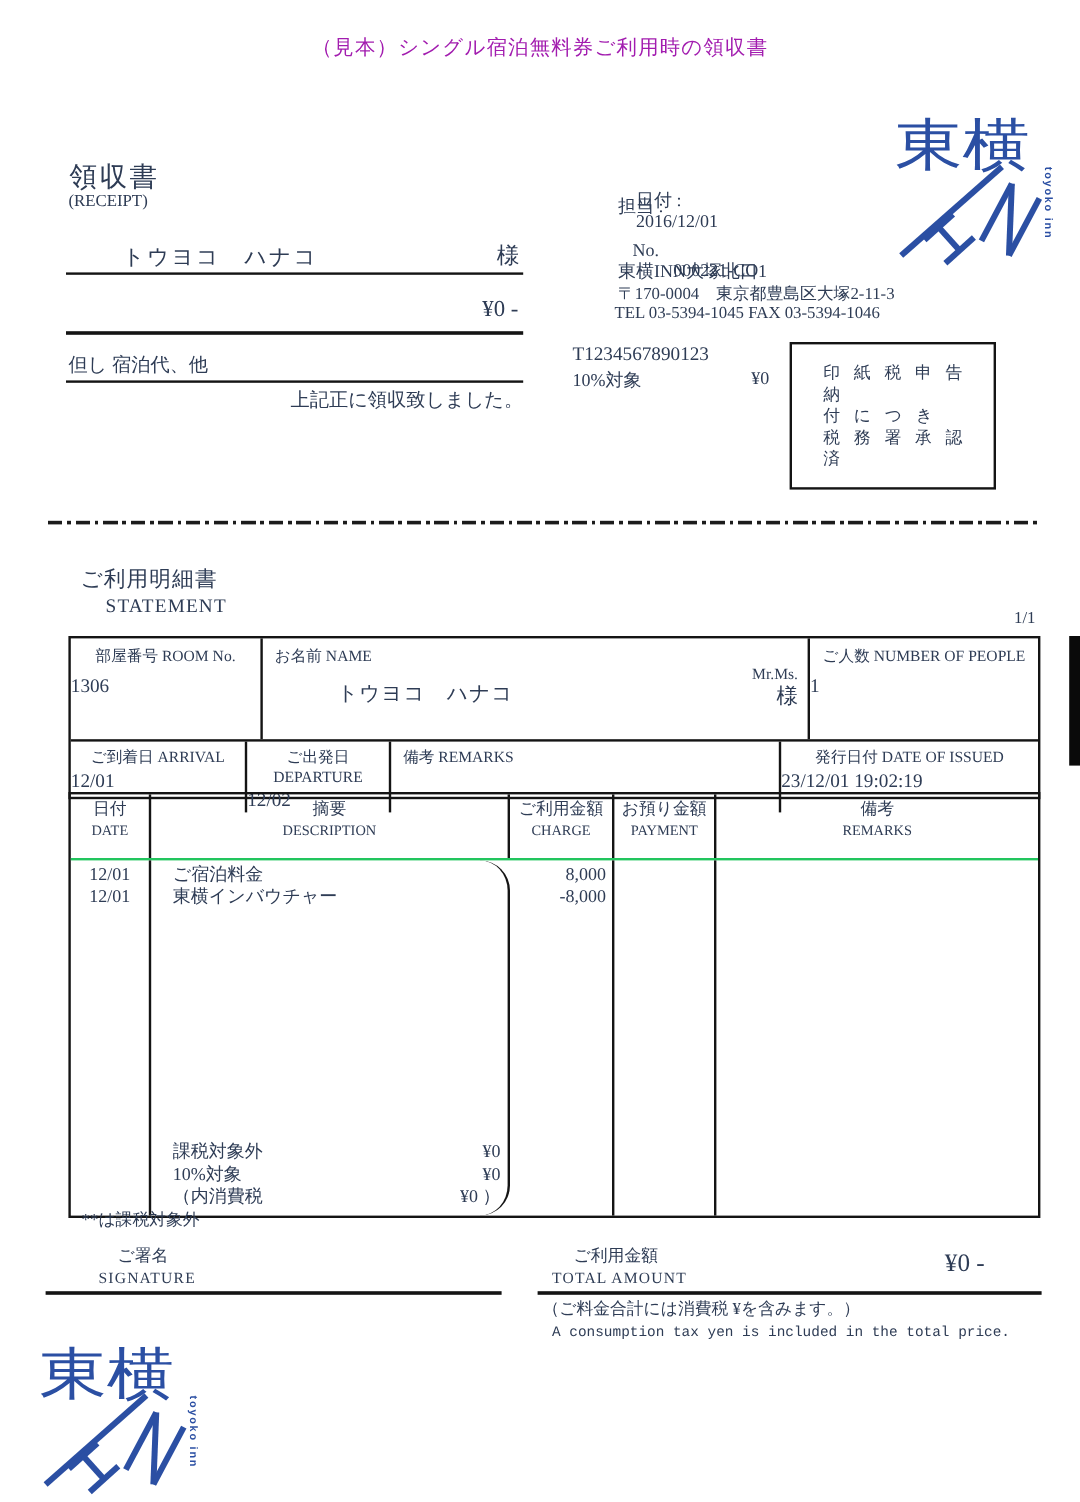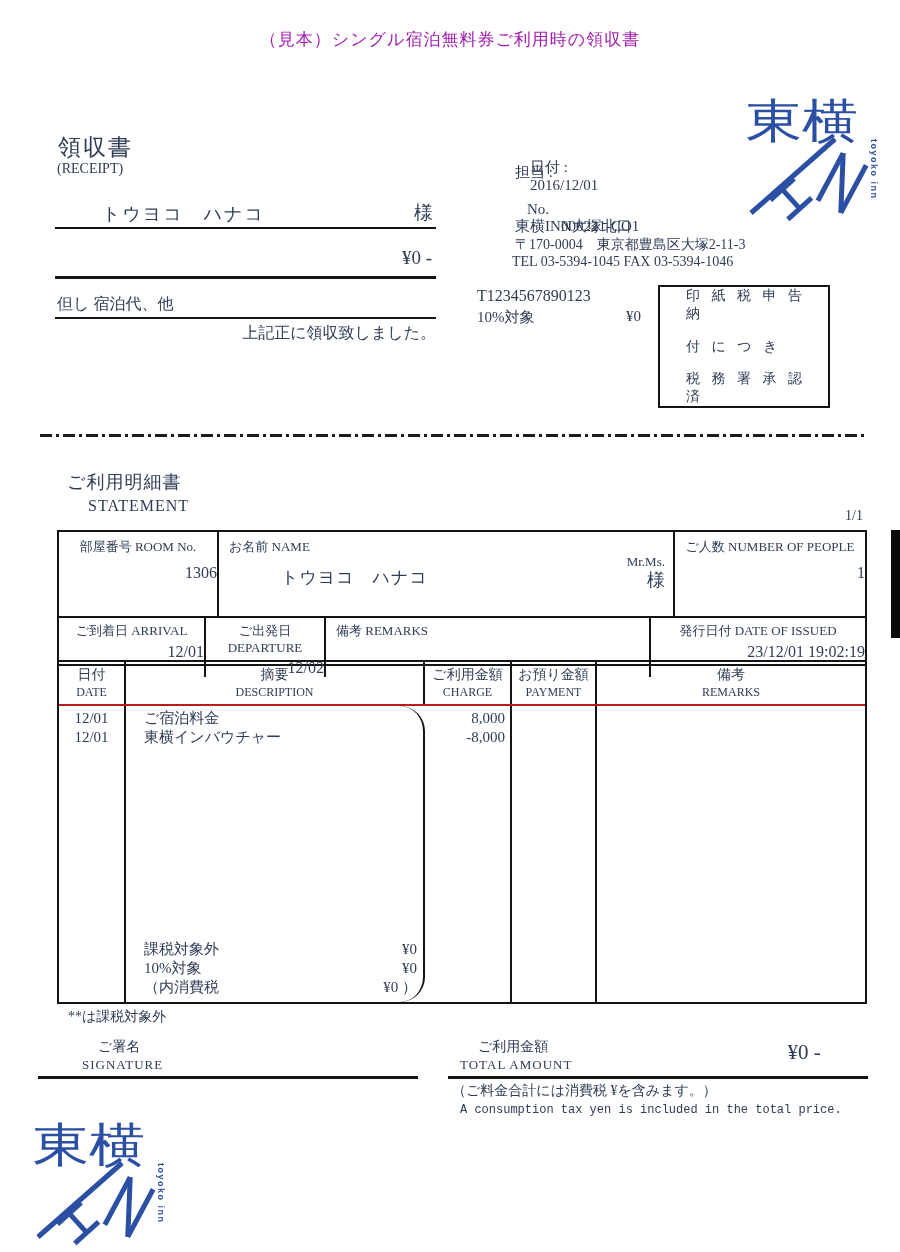--- a/index.html
+++ b/index.html
@@ -31,51 +31,51 @@
   .m-no    { left:512px; top:184px; }
   .m-no .val { margin-left:34px; }
   .hotel-name { left:515px; top:217px; font-size:15px; }
   .hotel-addr { left:515px; top:236px; font-size:14px; }
   .hotel-tel  { left:512px; top:254px; font-size:14px; }
   .invoice-no { left:477px; top:287px; font-size:16px; }
   .taxcat-lbl { left:477px; top:308px; font-size:15px; }
   .taxcat-val { left:626px; top:308px; font-size:15px; }
 
   .stamp-box { left:658px; top:285px; width:172px; height:123px; border:2px solid #141414;
-               display:flex; flex-direction:column; justify-content:space-between;
+               display:flex; flex-direction:column; justify-content:center;
                padding-left:26px; }
   .stamp-box div { font-size:14px; letter-spacing:4px; }
 
   
   .dash-sep { left:40px; top:434px; width:828px; height:3px;
       background:repeating-linear-gradient(90deg,#1b1b1b 0 12px,transparent 12px 16px,#1b1b1b 16px 19px,transparent 19px 23px); }
 
   .st-heading    { left:67px; top:470px; font-size:18px; letter-spacing:1px; }
   .st-heading-en { left:88px; top:497px; font-size:16px; letter-spacing:1px; }
   .page-no       { left:845px; top:508px; font-size:14px; }
 
   
   .info-table { left:57px; top:530px; width:810px; border:2px solid #141414; }
   .it-row1 { display:grid; grid-template-columns:160px 456px 1fr; height:84px; }
   .it-row2 { display:grid; grid-template-columns:147px 120px 325px 1fr; height:48px; border-top:2px solid #141414; }
   .it-row1 > div, .it-row2 > div { border-right:2px solid #141414; position:relative; }
   .it-row1 > div:last-child, .it-row2 > div:last-child { border-right:none; }
   .cell-lbl { font-size:13px; text-align:center; padding-top:6px; }
   .cell-lbl.left { text-align:left; padding-left:10px; }
-  .cell-val { font-size:16px; text-align:right; margin-top:8px; }
+  .cell-val { font-size:16px; text-align:left; margin-top:8px; }
   .it-row2 .cell-lbl { padding-top:4px; }
   .it-row2 .cell-val { margin-top:3px; }
   .name-lbl  { position:absolute; left:10px; top:6px; font-size:13px; }
   .name-mrms { position:absolute; right:8px; top:22px; font-size:13px; }
   .name-val  { position:absolute; left:62px; top:34px; font-size:17px; letter-spacing:1px; }
   .name-hono { position:absolute; right:8px; top:36px; font-size:18px; }
 
   
   .main-table { left:57px; top:660px; width:810px; border:2px solid #141414; }
-  .mt-header { display:grid; grid-template-columns:67px 299px 87px 85px 1fr; height:44px; border-bottom:2px solid #b91c1c; }
+  .mt-header { display:grid; grid-template-columns:67px 299px 87px 85px 1fr; height:55px; border-bottom:2px solid #22c55e; }
   .mt-header > div { border-right:2px solid #141414; text-align:center; padding-top:3px; }
   .mt-header > div:last-child { border-right:none; }
   .hj { font-size:14px; line-height:19px; }
   .he { font-size:12px; line-height:16px; }
   .mt-body { display:grid; grid-template-columns:67px 299px 87px 85px 1fr; height:296px; }
   .mt-body > div { border-right:2px solid #141414; }
   .mt-body > div:last-child { border-right:none; }
   .col-date   { text-align:center; font-size:15px; line-height:19px; padding-top:3px; }
   .col-desc   { display:flex; flex-direction:column; font-size:15px; line-height:19px; padding:3px 6px 5px 18px;border-radius:25px; }
   .col-charge { text-align:right; font-size:15px; line-height:19px; padding:3px 5px 0 0; }

